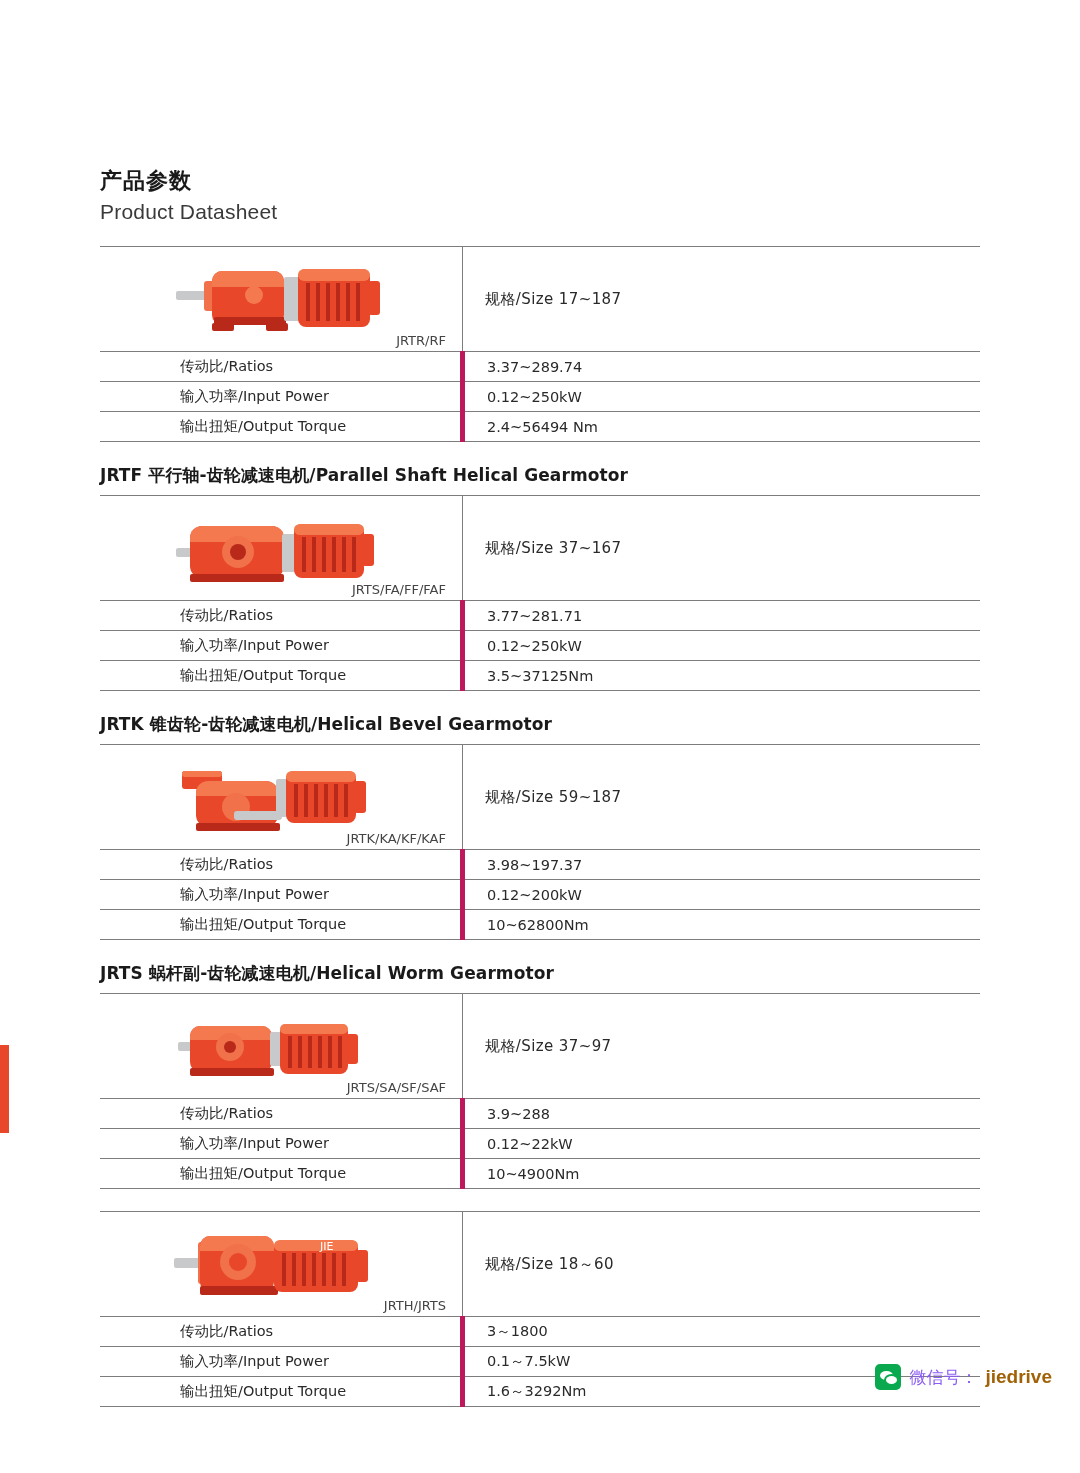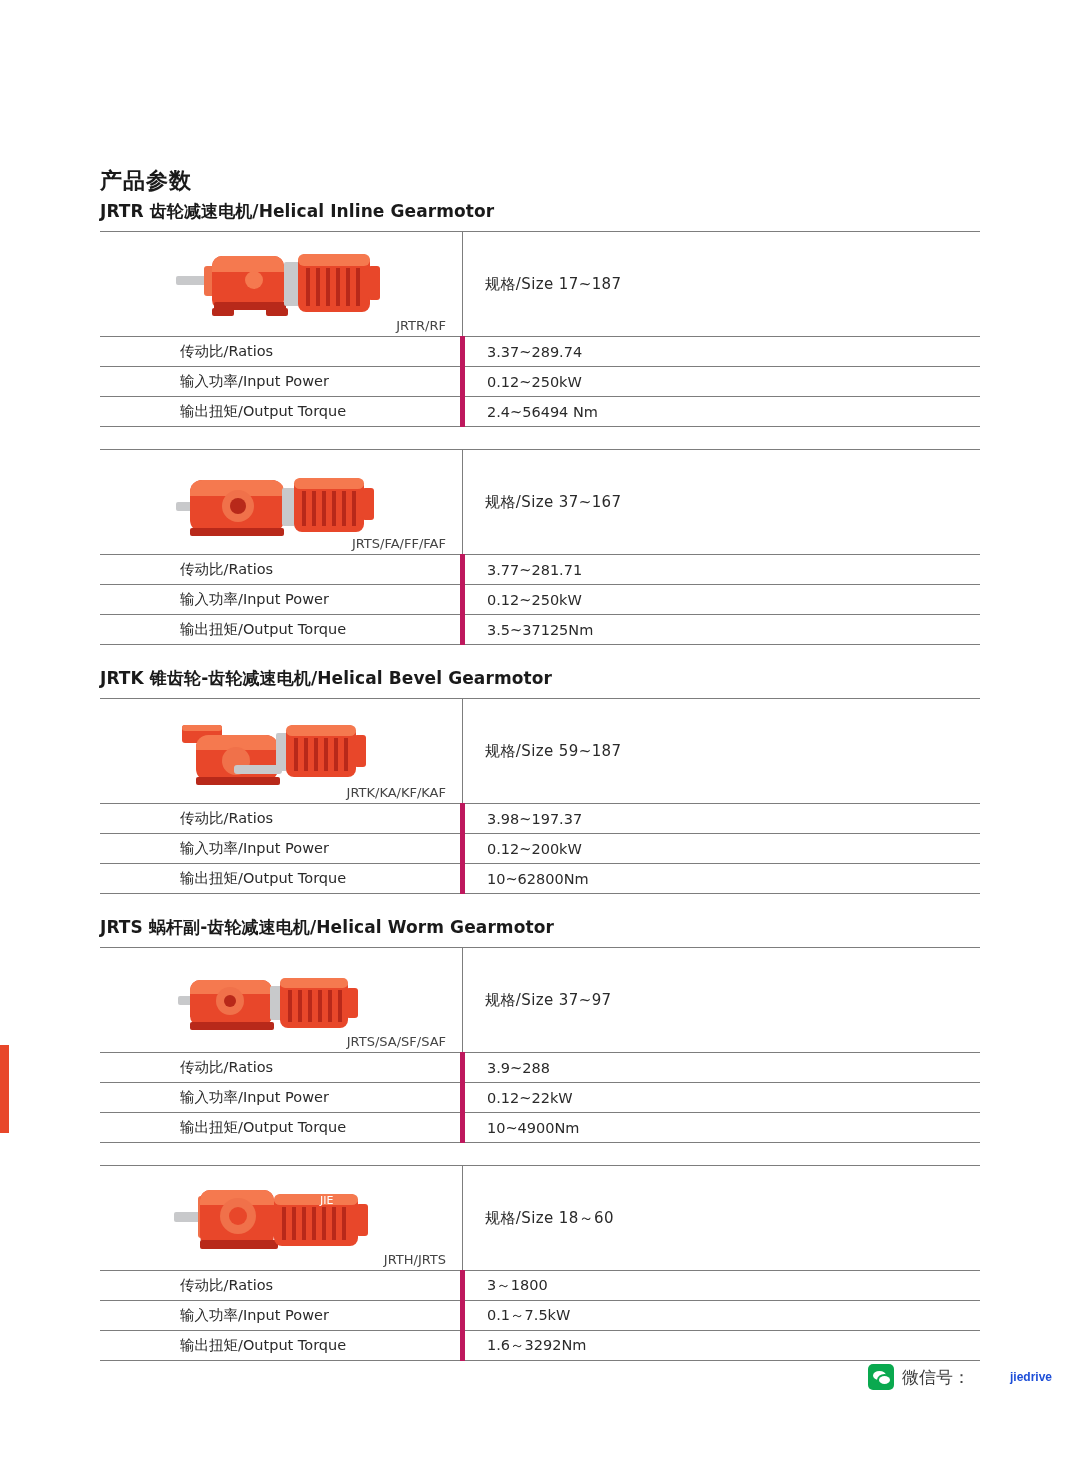--- a/index.html
+++ b/index.html
@@ -149,43 +149,42 @@
     content: "";
     position: absolute;
     left: 11px; top: 12px;
     width: 11px; height: 8px;
     border-radius: 50%;
     background: #fff;
     box-shadow: 0 0 0 2px #0aa94f;
   }
   .footer-text {
     font-size: 17px;
-    color: #404040;
+    color: #8b5cf6;
     font-family: "DejaVu Sans", sans-serif;
   }
   .footer-handle {
-    font-size: 12px;
+    font-size: 19px;
     font-weight: bold;
-    color: #1d4ed8;
-    margin-left: 32px;
+    color: #a16207;
   }
 </style>
 </head>
 <body>
 
 <div class="page">
 
   <div class="spine"></div>
 
   <div class="content">
 
     <h1 class="title-cn">产品参数</h1>
+    <h2 class="title-en">Product Datasheet</h2>
 
     <div class="block">
-      <div class="section-heading">JRTR 齿轮减速电机/Helical Inline Gearmotor</div>
       <table class="spec">
         <tbody>
             <tr>
           <td class="col-left img-cell">
             <svg class="motor-art" width="230" height="88" viewBox="0 0 230 88">
               <rect x="8" y="36" width="34" height="9" rx="2" fill="#c8c9cb"></rect>
               <rect x="36" y="26" width="20" height="30" rx="3" fill="#f0714a"></rect>
               <path d="M54 16 h52 a10 10 0 0 1 10 10 v34 a10 10 0 0 1 -10 10 h-52 a10 10 0 0 1 -10 -10 v-34 a10 10 0 0 1 10 -10z" fill="#e8472a"></path>
               <path d="M54 16 h52 a10 10 0 0 1 10 10 v6 h-72 v-6 a10 10 0 0 1 10 -10z" fill="#f5794f"></path>
               <rect x="46" y="62" width="72" height="8" rx="2" fill="#b8291a"></rect>
@@ -219,20 +218,21 @@
         </tr>
         <tr>
           <td class="col-left label-cell">输出扭矩/Output Torque</td>
           <td class="value-cell">2.4~56494 Nm</td>
         </tr>
       </tbody>
         </table>
     </div>
 
     <div class="block">
+      <div class="section-heading">JRTF 平行轴-齿轮减速电机/Parallel Shaft Helical Gearmotor</div>
       <table class="spec">
         <tbody>
             <tr>
           <td class="col-left img-cell">
             <svg class="motor-art" width="230" height="88" viewBox="0 0 230 88">
               <rect x="8" y="44" width="30" height="9" rx="2" fill="#c8c9cb"></rect>
               <path d="M34 22 h70 a12 12 0 0 1 12 12 v28 a12 12 0 0 1 -12 12 h-70 a12 12 0 0 1 -12 -12 v-28 a12 12 0 0 1 12 -12z" fill="#e8472a"></path>
               <path d="M34 22 h70 a12 12 0 0 1 12 12 v4 h-94 v-4 a12 12 0 0 1 12 -12z" fill="#f5794f"></path>
               <circle cx="70" cy="48" r="16" fill="#f0714a"></circle>
               <circle cx="70" cy="48" r="8" fill="#b8291a"></circle>

